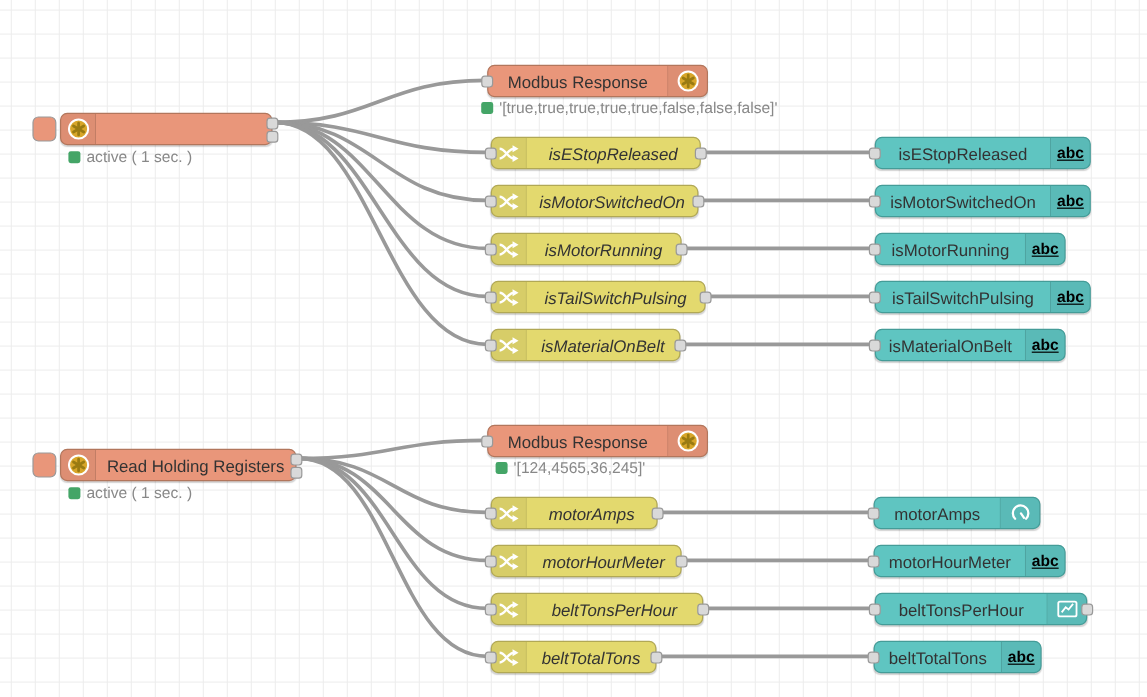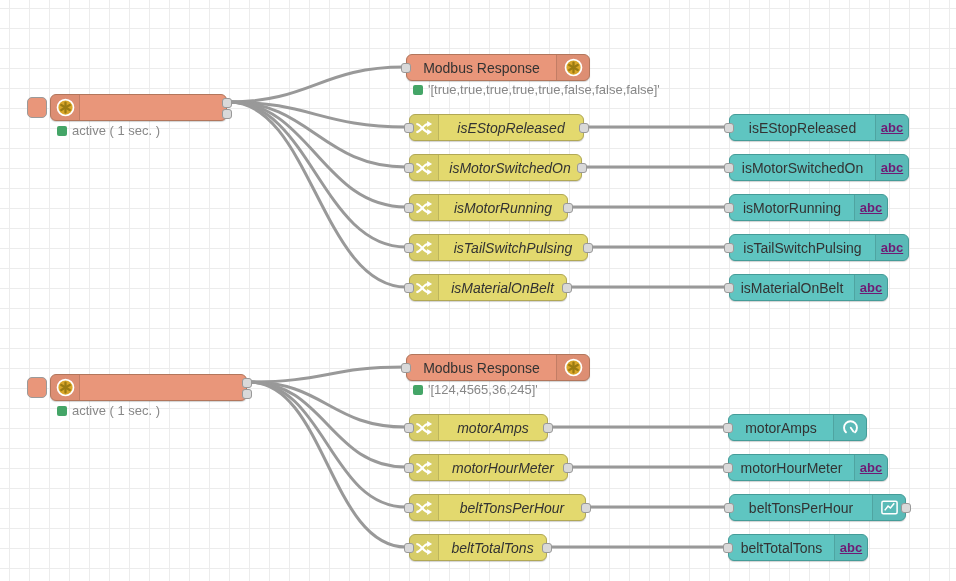--- a/index.html
+++ b/index.html
@@ -46,21 +46,21 @@
     background:#e9967a;border:1px solid #9a9a9a;border-radius:5px;cursor:pointer;
   }
   .status{
     position:absolute;z-index:2;display:flex;align-items:center;height:13px;
   }
   .status-dot{
     width:10px;height:10px;background:#44a567;border-radius:2px;flex:0 0 auto;
   }
   .status-text{margin-left:5px;font-size:13px;color:#888;white-space:nowrap;}
   .abc{
-    color:#701a75;font-weight:bold;font-size:13px;text-decoration:underline;
+    color:#000000;font-weight:bold;font-size:13px;text-decoration:underline;
     font-family:"Liberation Sans", sans-serif;
   }
 </style>
 </head>
 <body>
 
 <svg id="wires" width="956" height="581">
   <g stroke="#999999" stroke-width="3" fill="none" stroke-linecap="round">
 
     <path d="M229,102 C310,102 322,67 404,67"></path>
@@ -119,21 +119,21 @@
         <circle cx="10" cy="10" r="8.4" fill="#d8a62a" stroke="#ffffff" stroke-width="1.8"></circle>
         <g stroke="#9a7b12" stroke-width="2.4" stroke-linecap="round">
           <line x1="10" y1="4.8" x2="10" y2="15.2"></line>
           <line x1="5.5" y1="7.4" x2="14.5" y2="12.6"></line>
           <line x1="5.5" y1="12.6" x2="14.5" y2="7.4"></line>
         </g>
         <circle cx="10" cy="10" r="1.6" fill="#9a7b12"></circle>
       </svg>
   </div>
 </div>
-<div class="status" style="left:413px;top:83px;">
+<div class="status" style="left:401px;top:83px;">
   <span class="status-dot"></span>
   <span class="status-text">'[true,true,true,true,true,false,false,false]'</span>
 </div>
 
 <div class="node yellow" style="left:409px;top:114px;width:175px;">
   <span class="port in"></span>
   <div class="icon-area left">
       <svg viewBox="0 0 20 20" width="18" height="18">
         <g stroke="#fff" stroke-width="2.2" fill="none">
           <path d="M1.5 14.5 C7 14.5 9 5.5 14.5 5.5"></path>
@@ -250,20 +250,21 @@
     <svg viewBox="0 0 20 20" width="19" height="19">
         <circle cx="10" cy="10" r="8.4" fill="#d8a62a" stroke="#ffffff" stroke-width="1.8"></circle>
         <g stroke="#9a7b12" stroke-width="2.4" stroke-linecap="round">
           <line x1="10" y1="4.8" x2="10" y2="15.2"></line>
           <line x1="5.5" y1="7.4" x2="14.5" y2="12.6"></line>
           <line x1="5.5" y1="12.6" x2="14.5" y2="7.4"></line>
         </g>
         <circle cx="10" cy="10" r="1.6" fill="#9a7b12"></circle>
       </svg>
   </div>
+  <span class="node-label">Read Holding Registers</span>
   <span class="port out1"></span>
   <span class="port out2"></span>
 </div>
 <div class="status" style="left:57px;top:404px;">
   <span class="status-dot"></span>
   <span class="status-text">active ( 1 sec. )</span>
 </div>
 
 <div class="node salmon" style="left:406px;top:354px;width:184px;">
   <span class="port in"></span>

